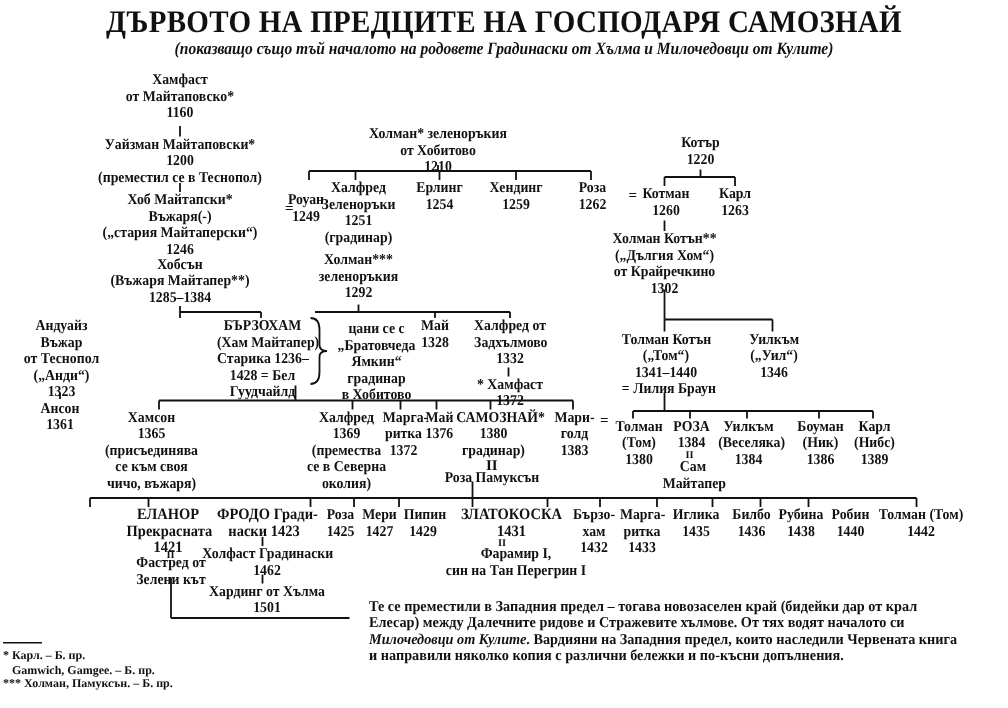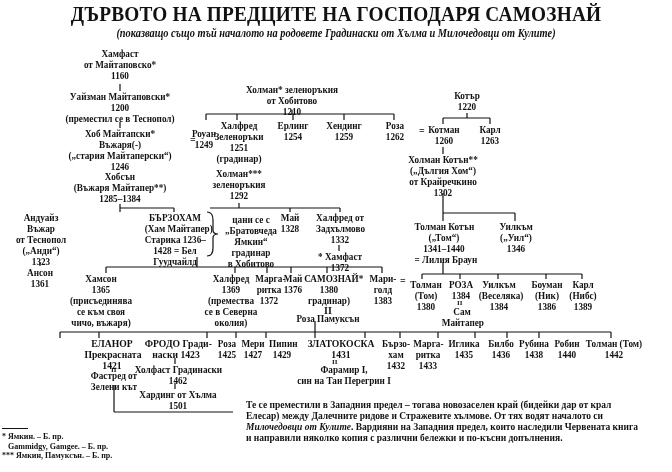--- a/index.html
+++ b/index.html
@@ -264,16 +264,16 @@
 1438</div>
 <div class="node" style="left:552px; top:338px; width:30px;">Робин
 1440</div>
 <div class="node" style="left:580px; top:338px; width:68px;">Толман (Том)
 1442</div>
 
 <div class="note"><span>Те се преместили в Западния предел – тогава новозаселен край (бидейки дар от крал Елесар) между Далечните ридове и Стражевите хълмове. От тях водят началото си </span><i>Милочедовци от Кулите</i><span>. Вардияни на Западния предел, които наследили Червената книга и направили няколко копия с различни бележки и по-късни допълнения.</span></div>
 
 <div class="fn-rule"></div>
 <div class="footnotes">
-  <div>* Ямкин. – Б. пр.</div>
-  <div style="white-space:pre;">   Gammidgy, Gamgee. – Б. пр.</div>
-  <div>*** Ямкин, Памуксън. – Б. пр.</div>
+  <div>* Карл. – Б. пр.</div>
+  <div style="white-space:pre;">   Gamwich, Gamgee. – Б. пр.</div>
+  <div>*** Холман, Памуксън. – Б. пр.</div>
 </div>
 
 </body></html>

